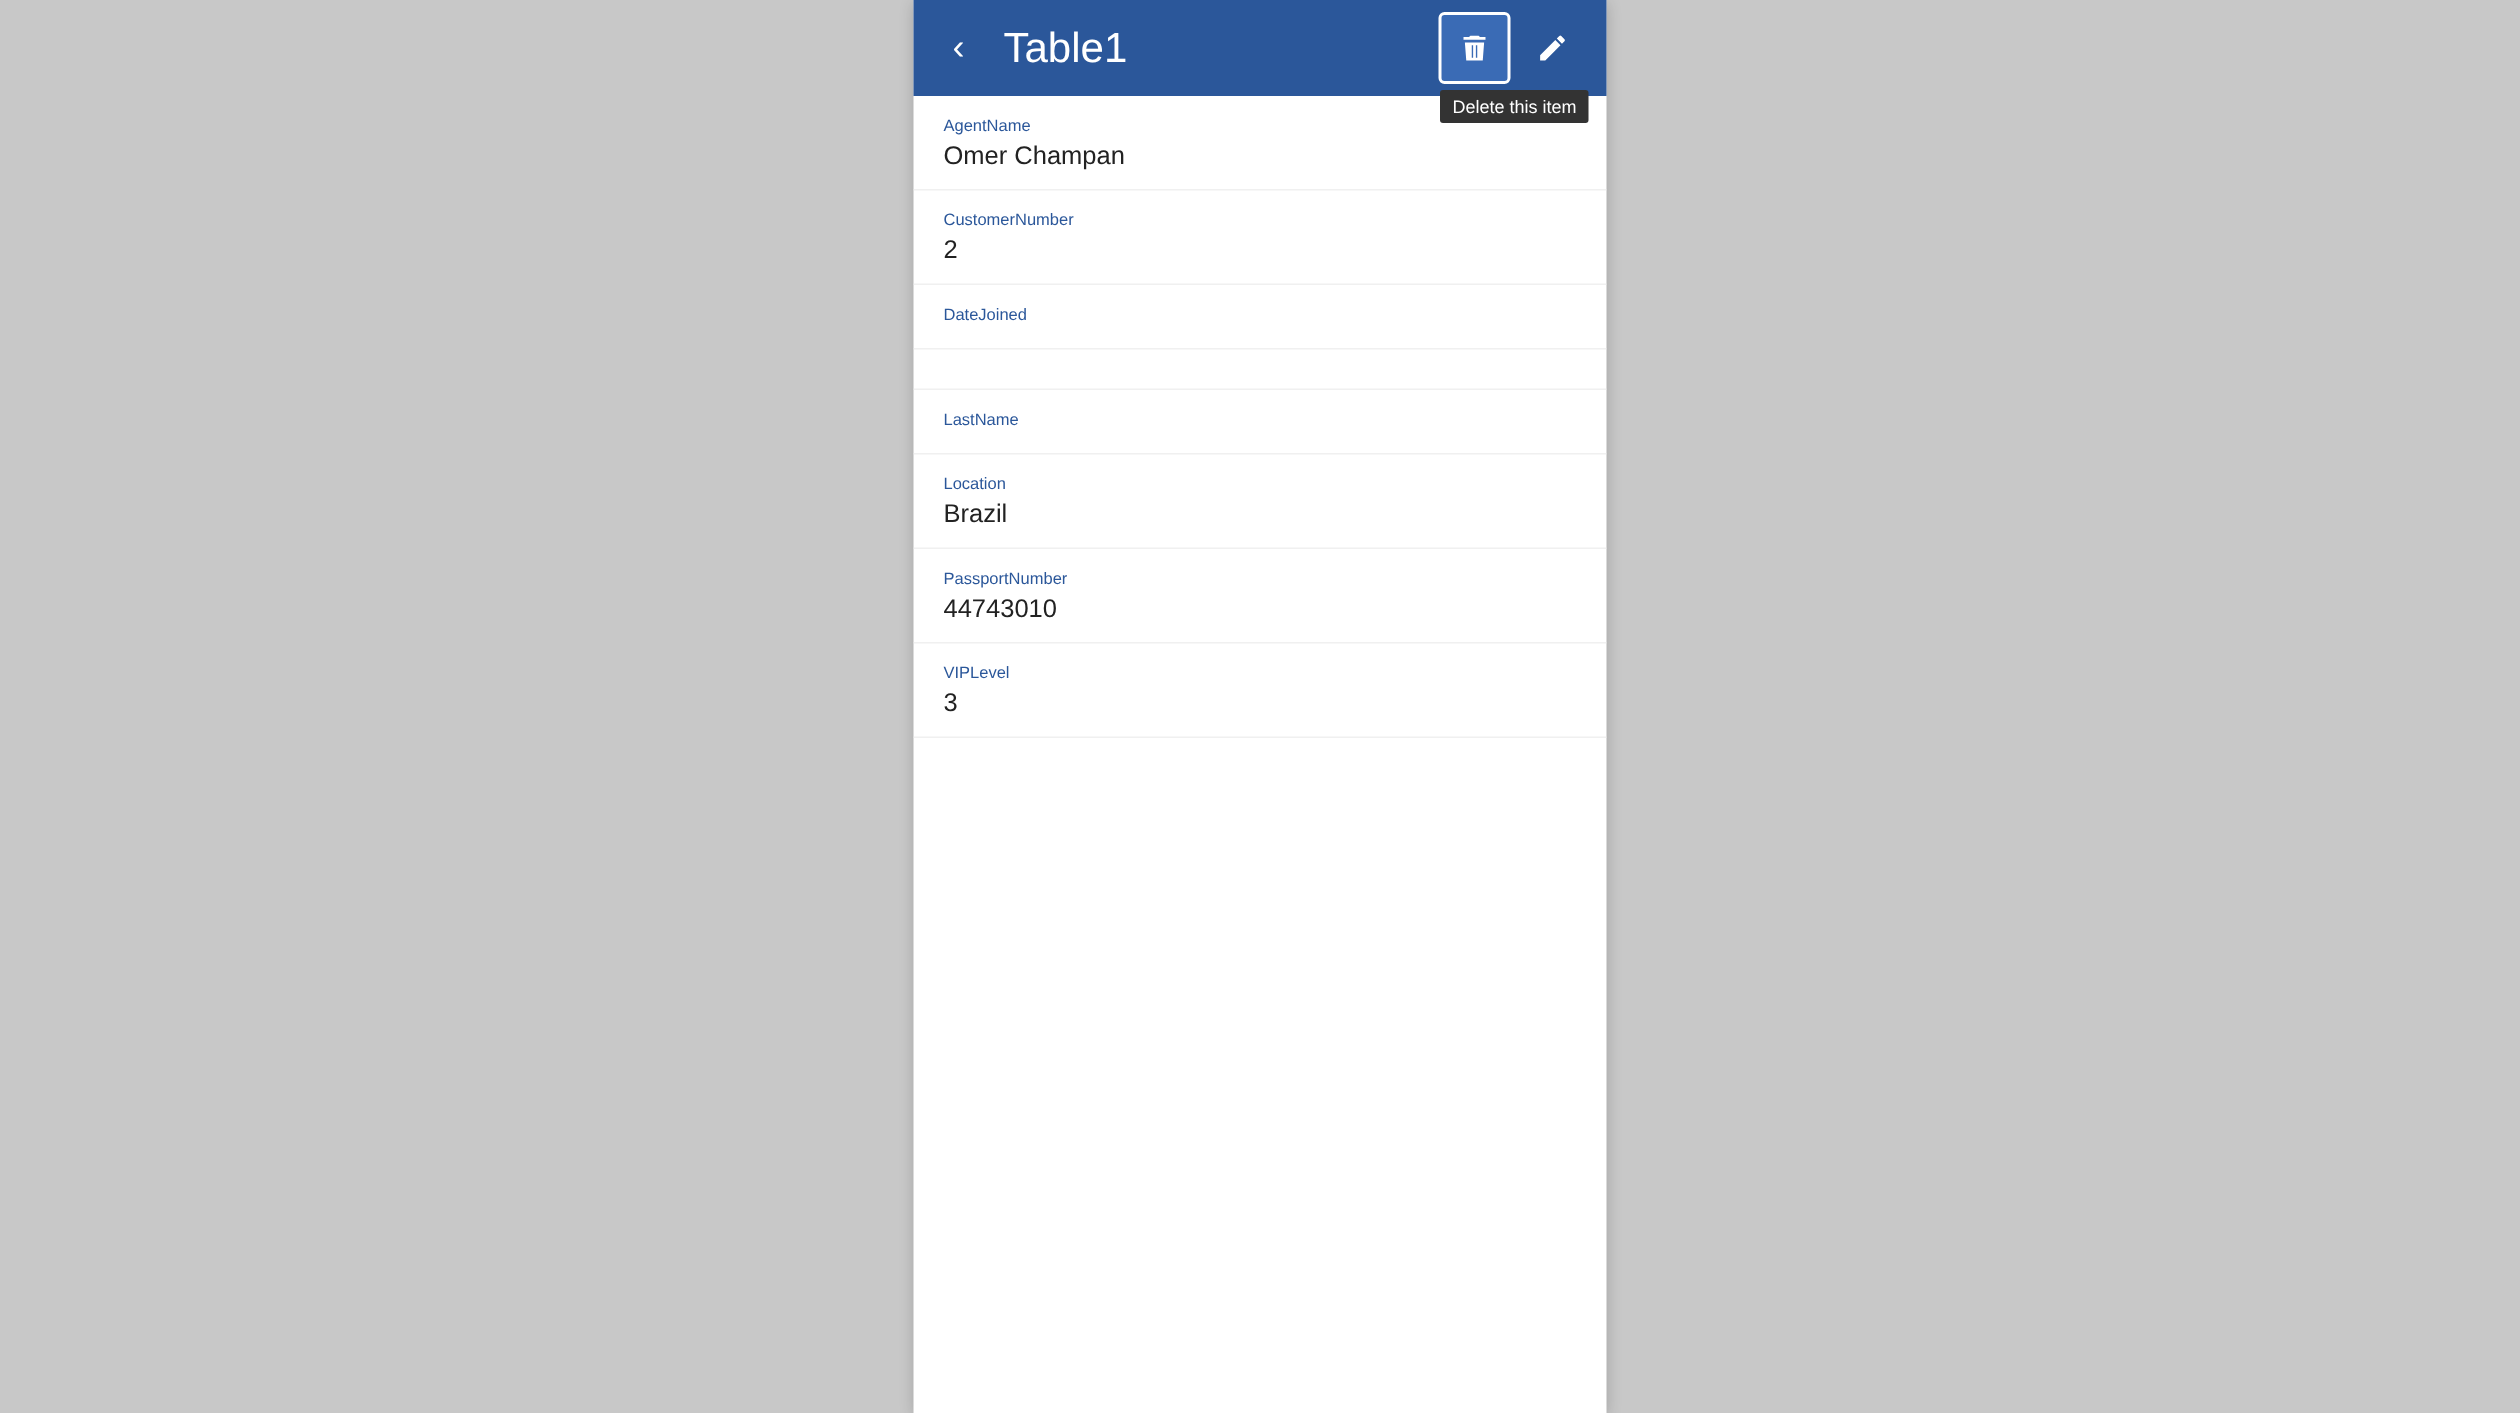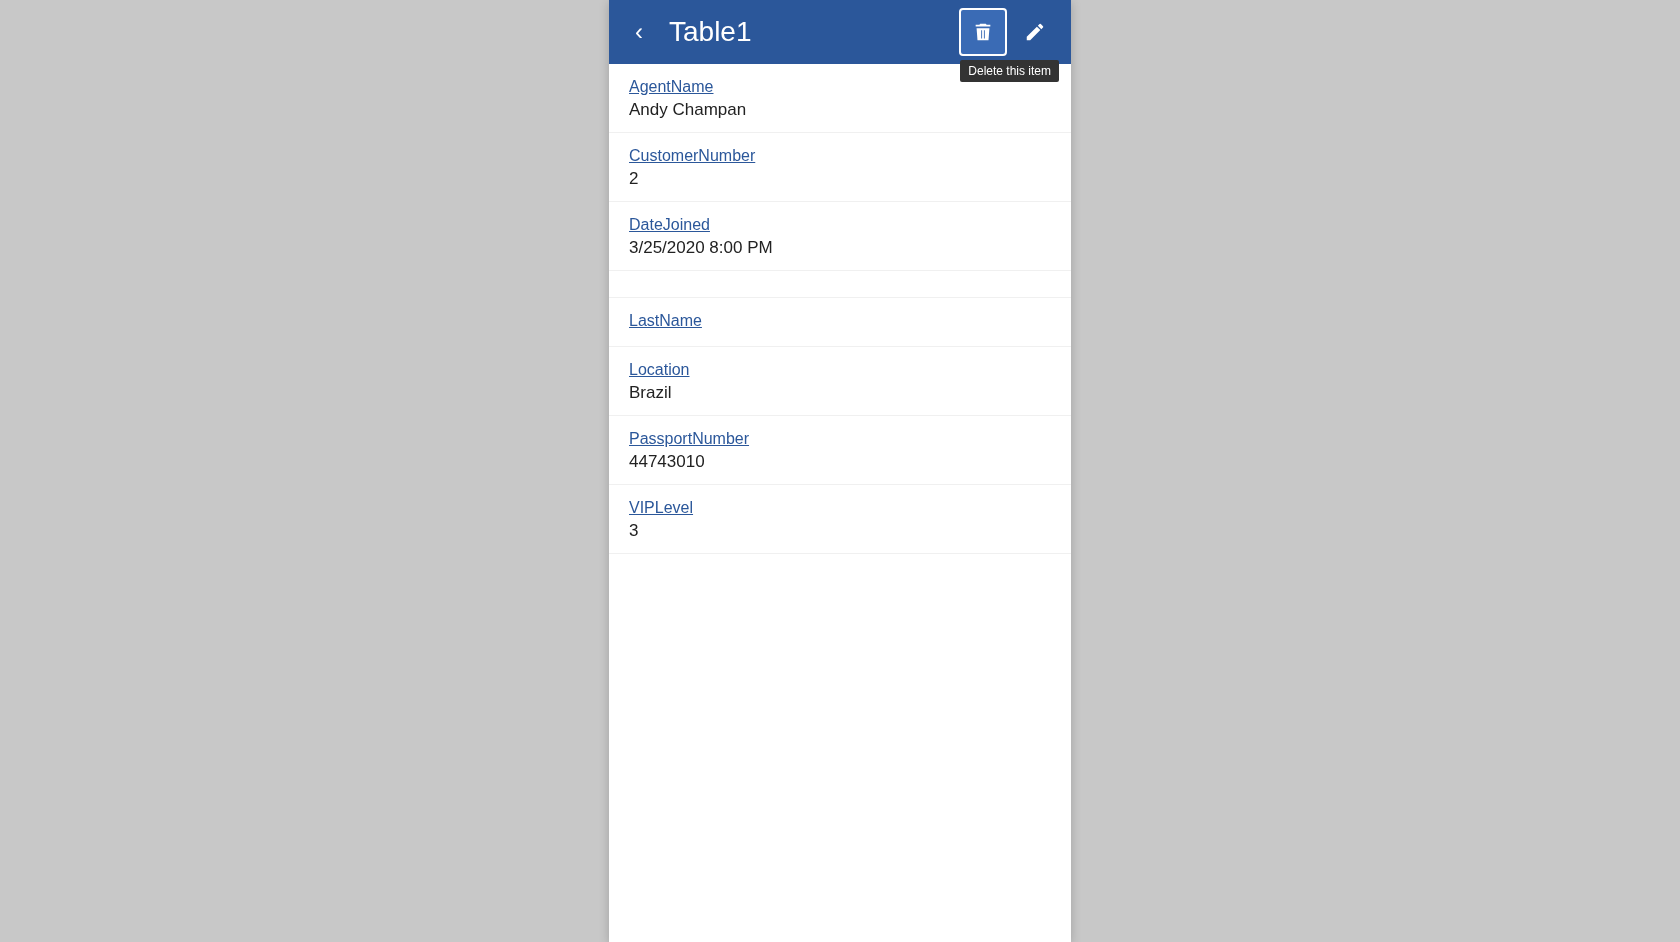--- a/index.html
+++ b/index.html
@@ -118,24 +118,23 @@
       padding: 0;
     }
 
     .field-group {
       padding: 14px 20px 12px 20px;
       border-bottom: 1px solid #f0f0f0;
     }
 
     .field-label {
       color: #2B579A;
-      font-size: 16px;
+      font-size: 11px;
       font-weight: 400;
       margin-bottom: 4px;
-      text-decoration: underline;
     }
 
     .field-value {
       color: #222222;
       font-size: 17px;
       font-weight: 400;
     }
 
     
     .trash-icon-svg {
@@ -181,29 +180,28 @@
           </svg>
         </button>
         <div class="tooltip">Delete this item</div>
       </div>
     </div>
 
     <div class="content">
 
     <div class="field-group">
           <div class="field-label">AgentName</div>
-          <div class="field-value">Andy Champan</div>
+          <div class="field-value">Omer Champan</div>
         </div>
         <div class="field-group">
           <div class="field-label">CustomerNumber</div>
           <div class="field-value">2</div>
         </div>
         <div class="field-group">
           <div class="field-label">DateJoined</div>
-          <div class="field-value">3/25/2020 8:00 PM</div>
         </div>
         <div class="field-group">
         </div>
         <div class="field-group">
           <div class="field-label">LastName</div>
         </div>
         <div class="field-group">
           <div class="field-label">Location</div>
           <div class="field-value">Brazil</div>
         </div>

